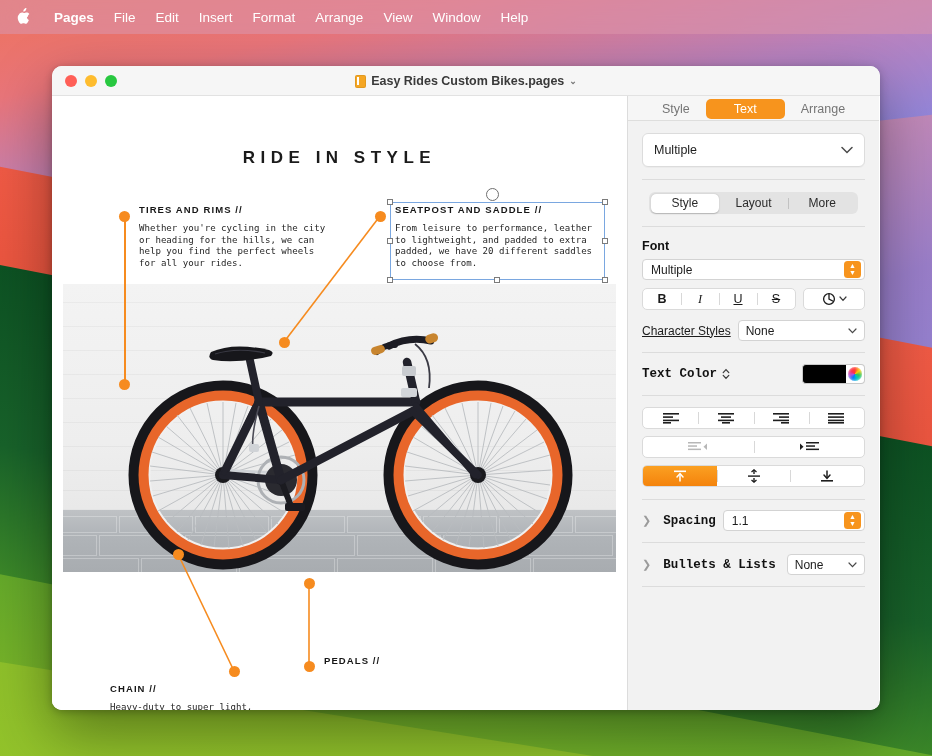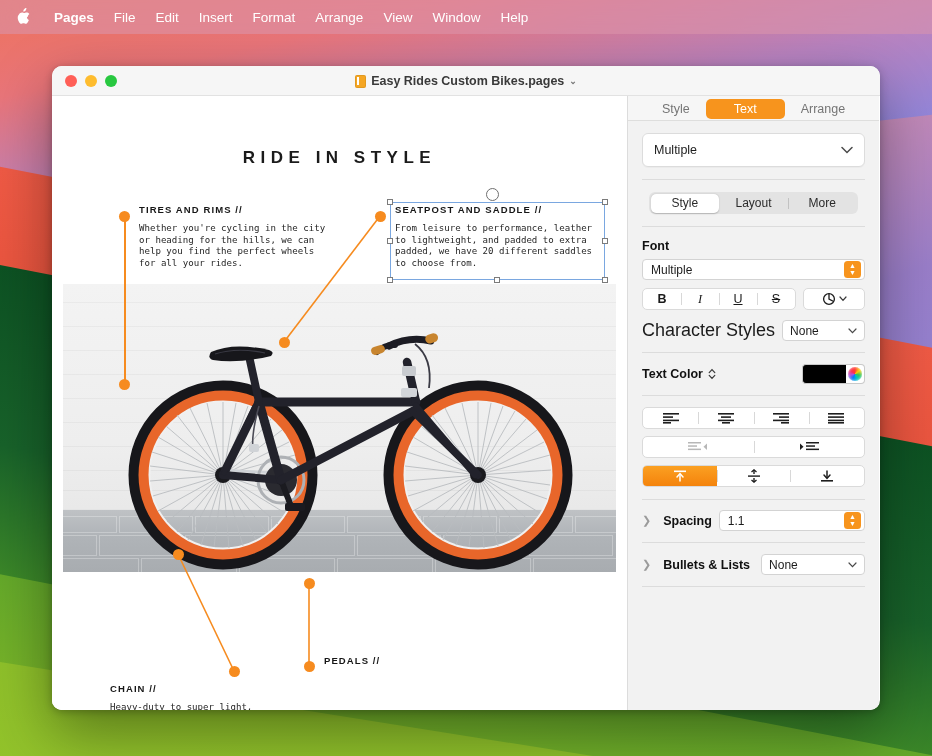--- a/index.html
+++ b/index.html
@@ -270,21 +270,21 @@
   .vseg > div{
     flex:1; display:flex; align-items:center; justify-content:center; position:relative;
   }
   .vseg > div.on{ background:linear-gradient(180deg,#FBA022,#F4830C); }
   .vseg > div + div:not(.on)::before{
     content:""; position:absolute; left:0; top:4px; bottom:4px; width:1px; background:#d8d8d8;
   }
 
   .disc{ color:#9b9b9b; font-size:11px; margin-right:5px; }
   .disc-row{ display:flex; align-items:center; gap:0; }
-  .disc-label{ font-size:12.5px; font-weight:bold; color:#111; }
+  .disc-label{ font-size:12.5px; font-weight:bold; color:#111;font-family:Liberation Mono, monospace; }
 
   svg{ display:block; }
 </style>
 </head>
 <body>
 
 <div id="desktop">
   <div class="wp-layer wp-base"></div>
   <div class="wp-layer wp-band-purple"></div>
   <div class="wp-layer wp-red"></div>
@@ -600,21 +600,21 @@
               </span>
               <span>
                 <svg width="8" height="6" viewBox="0 0 8 6">
                     <path d="M1 1 L4 4.4 L7 1" stroke="#3a3a3a" stroke-width="1.2" fill="none" stroke-linecap="round"></path>
                   </svg>
               </span>
             </div>
           </div>
 
           <div class="row" style="margin-top:10px;">
-            <span style="font-size:18px;">Character Styles</span>
+            <span style="font-size:12px;text-decoration:underline;">Character Styles</span>
             <div class="small-pop" style="flex:1;">
               <span>None</span>
               <span>
                 <svg width="9" height="6" viewBox="0 0 9 6">
                     <path d="M1 1 L4.5 4.6 L8 1" stroke="#4a4a4a" stroke-width="1.2" fill="none" stroke-linecap="round"></path>
                   </svg>
               </span>
             </div>
           </div>
 

